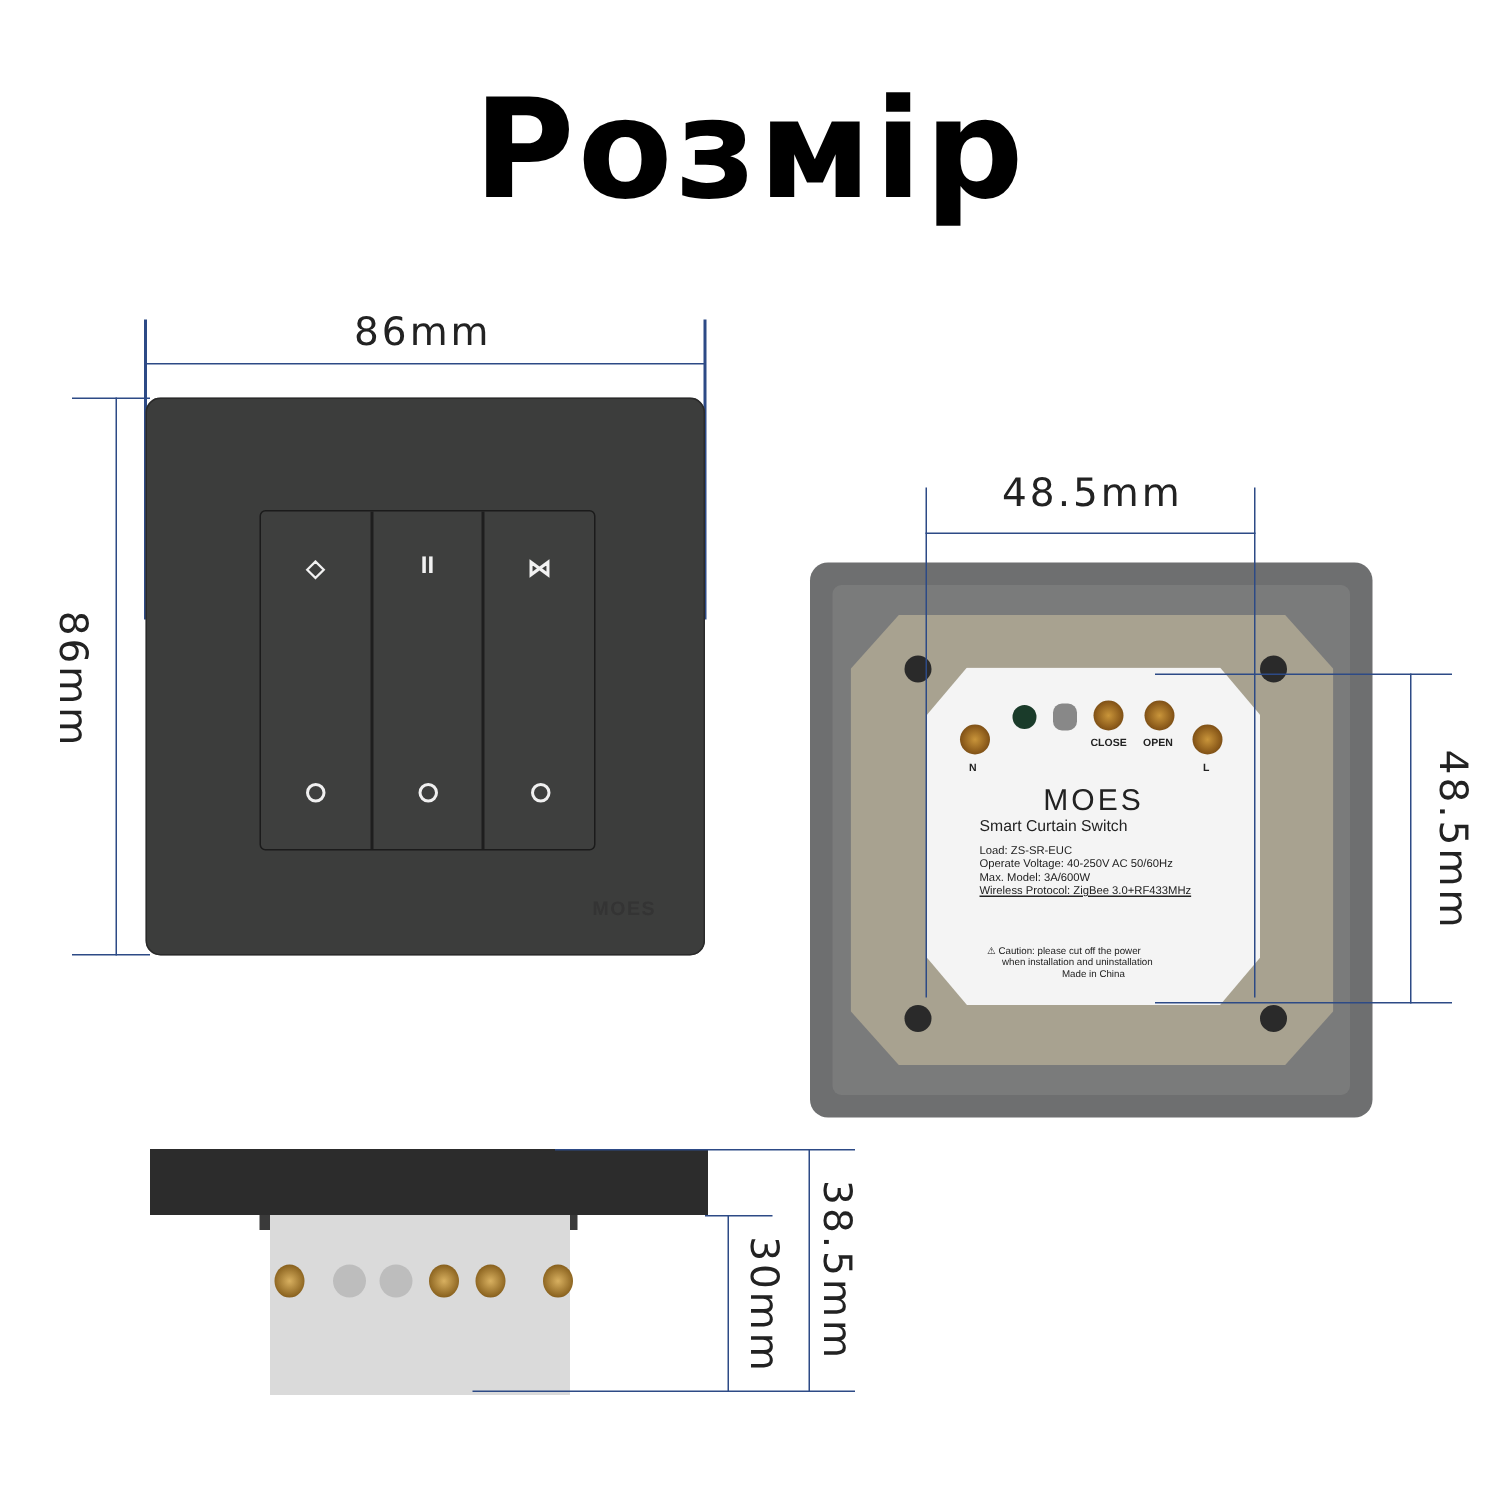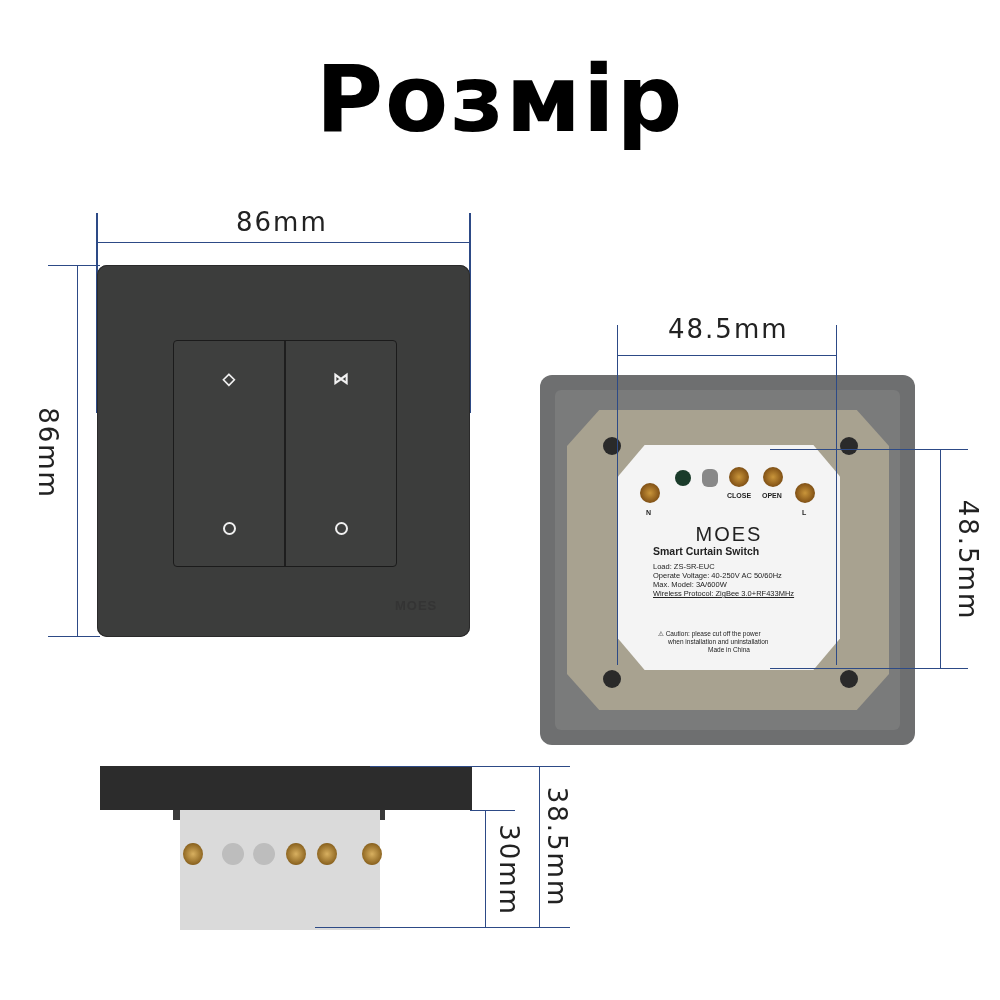--- a/index.html
+++ b/index.html
@@ -23,21 +23,21 @@
   .back-frame { left:540px; top:375px; width:375px; height:370px; background:#6e6f70; border-radius:12px; }
   .back-inner { left:555px; top:390px; width:345px; height:340px; background:#7a7b7b; border-radius:6px; }
   .mount { left:567px; top:410px; width:322px; height:300px; background:#a8a290; border-radius:14px; clip-path: polygon(10% 0,90% 0,100% 12%,100% 88%,90% 100%,10% 100%,0 88%,0 12%); }
   .module { left:618px; top:445px; width:222px; height:225px; background:#f4f4f4; clip-path: polygon(12% 0,88% 0,100% 14%,100% 86%,88% 100%,12% 100%,0 86%,0 14%); }
   .hole { position:absolute; width:18px; height:18px; border-radius:50%; background:#2a2a2a; }
   .terminal { position:absolute; width:20px; height:20px; border-radius:50%; background:radial-gradient(circle,#c9953a 0%,#8b5a1a 60%,#5c3a12 100%); }
   .led-green { position:absolute; width:16px; height:16px; border-radius:50%; background:#1a3b2a; }
   .led-grey { position:absolute; width:16px; height:18px; border-radius:6px; background:#888; }
   .lbl-small { position:absolute; font-size:7px; color:#222; font-weight:bold; }
   .brand { position:absolute; left:0; right:0; top:85px; text-align:center; font-size:20px; color:#222; letter-spacing:2px; }
-  .prod { position:absolute; left:35px; top:100px; font-size:10.5px; color:#222;font-weight:bold; }
+  .prod { position:absolute; left:35px; top:100px; font-size:10.5px; color:#222; }
   .spec { position:absolute; left:35px; font-size:7.5px; color:#222; white-space:nowrap; }
   .certs { position:absolute; left:33px; top:157px; font-size:18px; font-weight:bold; color:#111; letter-spacing:-1px; white-space:nowrap; }
   .caution { position:absolute; left:40px; font-size:6.5px; color:#222; white-space:nowrap; }
 
   
   .side-plate { left:100px; top:766px; width:372px; height:44px; background:#2c2c2c; }
   .side-body { left:180px; top:810px; width:200px; height:120px; background:#dadada; }
   .side-top { left:173px; top:810px; width:212px; height:10px; background:#3a3a3a; }
   .side-hole { position:absolute; width:22px; height:22px; border-radius:50%; background:#bdbdbd; }
   .side-screw { position:absolute; width:20px; height:22px; border-radius:50%; background:radial-gradient(circle,#d8b060 0%,#8c6420 70%,#50380f 100%); }
@@ -56,20 +56,24 @@
 
   <div class="line" style="left:48px;top:265px;width:52px;height:1px;"></div>
   <div class="line" style="left:48px;top:636px;width:52px;height:1px;"></div>
   <div class="line" style="left:77px;top:265px;width:1px;height:372px;"></div>
   <div class="abs dim-text vtext" style="left:2px;top:438px;">86mm</div>
 
   <div class="abs front"></div>
   <div class="abs keyblock">
     <div class="key">
       <div class="key-icon">◇</div>
+      <div class="key-dot"></div>
+    </div>
+    <div class="key">
+      <div class="key-icon">II</div>
       <div class="key-dot"></div>
     </div>
     <div class="key">
       <div class="key-icon">⋈</div>
       <div class="key-dot"></div>
     </div>
   </div>
   <div class="abs front-logo">MOES</div>
 </div>
 

